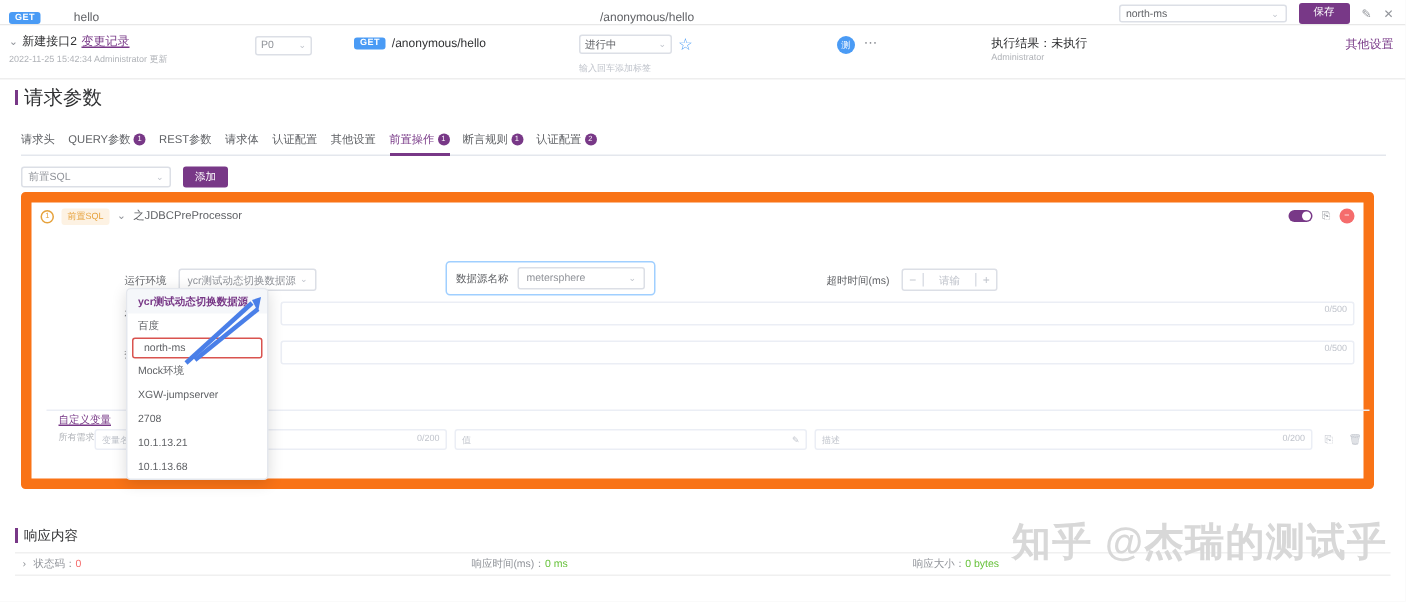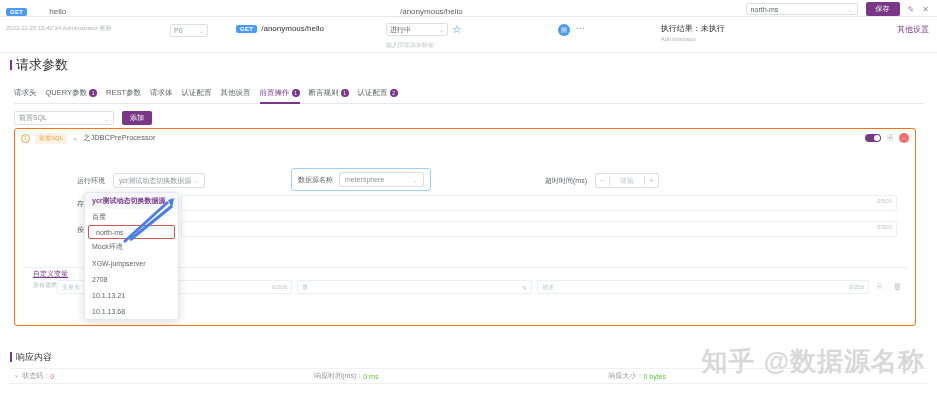--- a/index.html
+++ b/index.html
@@ -103,21 +103,21 @@
   .sqlbar .sel {
     width: 100px; height: 14px; border: 1px solid #dcdfe6; border-radius: 2px;
     display: flex; align-items: center; padding: 0 4px; font-size: 7px; color: #909399;
   }
   .sqlbar .sel .caret { margin-left: auto; color: #c0c4cc; font-size: 6px; }
   .btn-add { background: #783887; color: #fff; border: none; border-radius: 2px; font-size: 7px; padding: 2px 8px; cursor: pointer; }
 
   
   .proc {
     position: absolute; top: 128px; left: 14px; width: 902px; height: 198px;
-    border: 1px solid #f97316; border-radius: 3px; background: #fff;
+    border: 7px solid #f97316; border-radius: 3px; background: #fff;
   }
   .proc-head { height: 18px; display: flex; align-items: center; padding: 0 6px; gap: 5px; }
   .circle-num {
     width: 9px; height: 9px; border: 1px solid #e6a23c; border-radius: 50%;
     color: #e6a23c; font-size: 5px; display: flex; align-items: center; justify-content: center;
   }
   .pill { background: #fdf2e3; color: #e6a23c; font-size: 6px; border-radius: 2px; padding: 1px 4px; }
   .proc-name { font-size: 7.5px; color: #606266; }
   .proc-head-right { margin-left: auto; display: flex; align-items: center; gap: 6px; }
   .switch { width: 16px; height: 8px; border-radius: 5px; background: #783887; position: relative; cursor: pointer; }
@@ -209,20 +209,25 @@
         <span class="caret">⌄</span>
       </div>
       <button class="btn-primary">保存</button>
       <span class="icon-btn">✎</span>
       <span class="icon-btn">✕</span>
     </div>
   </div>
 
   <div class="req-head">
     <div class="rh-left">
+      <div class="rh-title-row">
+        <span class="caret-left">⌄</span>
+        <span class="rh-title">新建接口2</span>
+        <span class="rh-link">变更记录</span>
+      </div>
       <div class="rh-sub">2022-11-25 15:42:34 Administrator 更新</div>
     </div>
     <div class="rh-p0">
       <span>P0</span>
       <span class="caret">⌄</span>
     </div>
     <div class="rh-url">
       <span class="method-chip" style="margin-left:0">GET</span>
       <span class="path">/anonymous/hello</span>
     </div>
@@ -385,14 +390,14 @@
   <div class="resp-bar">
     <span class="arrow">›</span>
     <span>状态码：</span>
     <span class="r">0</span>
     <span style="margin-left:260px;">响应时间(ms)：</span>
     <span class="g">0 ms</span>
     <span style="margin-left:230px;">响应大小：</span>
     <span class="g">0 bytes</span>
   </div>
 
-  <div class="wm">知乎 @数据源名称</div>
+  <div class="wm">知乎 @杰瑞的测试乎</div>
 </div>
 
 </body></html>

